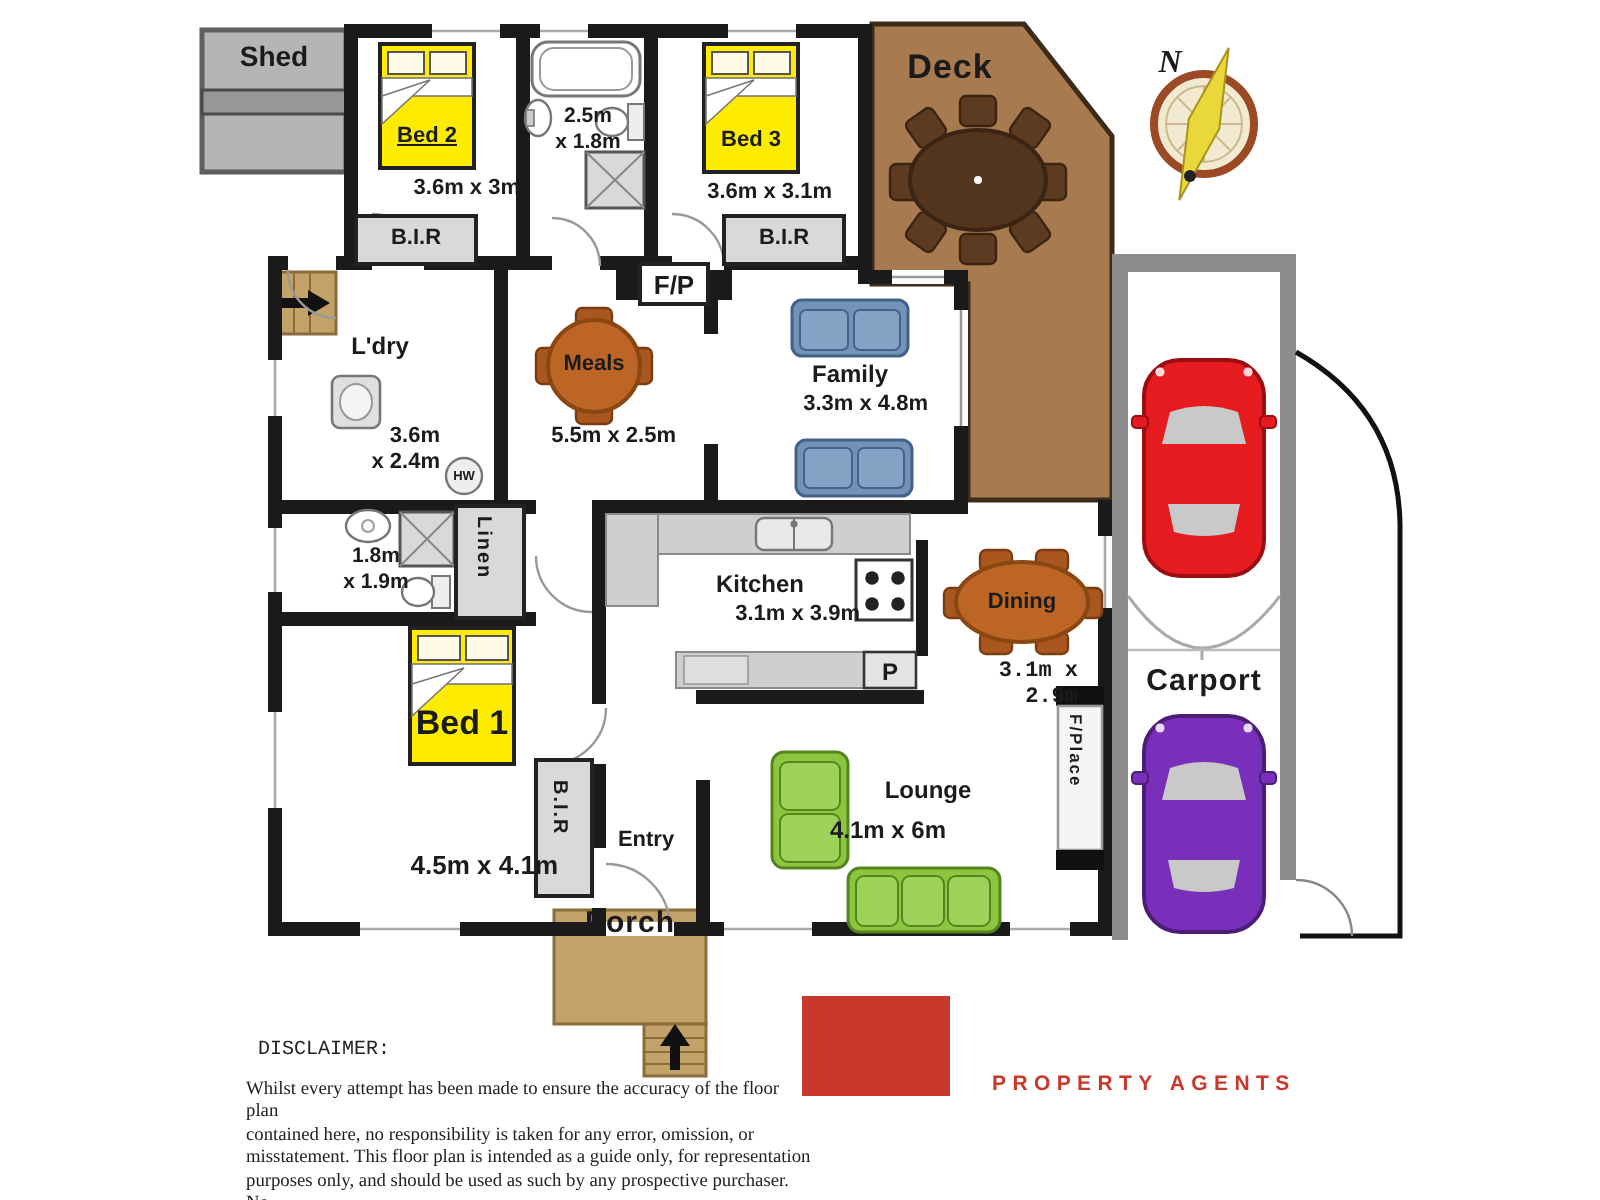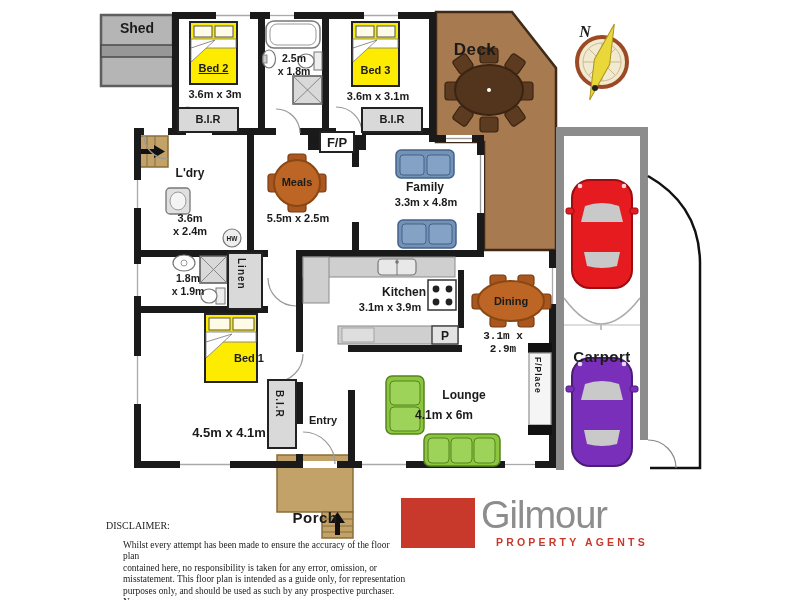--- a/index.html
+++ b/index.html
@@ -4,33 +4,33 @@
 <style>
   html,body{margin:0;padding:0;background:#fff;}
   #canvas{position:relative;width:800px;height:600px;background:#ffffff;overflow:hidden;
           font-family:"Liberation Sans",sans-serif;}
   #plan-svg{position:absolute;left:0;top:0;z-index:1;}
   .lbl{position:absolute;z-index:3;font-weight:bold;color:#1b1b1b;text-align:center;
        line-height:1.2;white-space:pre-line;}
   .vlabel{position:absolute;z-index:3;font-weight:bold;color:#1b1b1b;
           writing-mode:vertical-rl;text-orientation:mixed;letter-spacing:1px;}
   .room-name{font-size:12px;}
-  .room-dims{font-size:11px;}
-  .big-name{font-size:16px;letter-spacing:0.5px;margin-top:16px;}
+  .room-dims{font-size:11px;text-align:right;}
+  .big-name{font-size:16px;letter-spacing:0.5px;}
   .small-lbl{font-size:13px;}
   .tiny-lbl{font-size:6.5px;letter-spacing:0;}
   .compass-n{font-size:16px;font-style:italic;font-family:"Liberation Serif",serif;}
   #logo-box{position:absolute;left:401px;top:498px;width:74px;height:50px;
             background:#c8392c;z-index:3;}
   #logo-brand{position:absolute;left:481px;top:494px;z-index:3;font-size:38px;
               font-weight:normal;color:#8d8d8d;letter-spacing:-1px;}
   #logo-tagline{position:absolute;left:496px;top:536px;z-index:3;font-size:10.5px;
                 font-weight:600;color:#c8392c;letter-spacing:3.2px;}
-  #disclaimer-title{position:absolute;left:106px;top:520px;z-index:3;
-                    font-family:Liberation Serif, serif;font-size:10px;color:#222;}
+  #disclaimer-title{position:absolute;left:129px;top:520px;z-index:3;
+                    font-family:Liberation Mono, monospace;font-size:10px;color:#222;}
   #disclaimer-body{position:absolute;left:123px;top:540px;width:285px;z-index:3;
                    font-family:"Liberation Serif",serif;font-size:9.4px;line-height:11.4px;
                    color:#222;white-space:pre-line;}
 </style>
 </head>
 <body>
 
 <div id="canvas">
 
 <svg id="plan-svg" width="800" height="600" viewBox="0 0 800 600">
@@ -349,46 +349,45 @@
 <div class="lbl room-dims" style="left:160px;top:212px;width:60px;">3.6m
 x 2.4m</div>
 <div class="lbl tiny-lbl" style="left:224px;top:235px;width:16px;">HW</div>
 
 <div class="lbl" style="left:272px;top:176px;width:50px;font-size:11px;">Meals</div>
 <div class="lbl room-dims" style="left:258px;top:212px;width:80px;">5.5m x 2.5m</div>
 
 <div class="lbl room-name" style="left:395px;top:180px;width:60px;">Family</div>
 <div class="lbl room-dims" style="left:388px;top:196px;width:76px;">3.3m x 4.8m</div>
 
-<div class="lbl room-name" style="left:356px;top:285px;width:70px;text-align:right;">Kitchen</div>
+<div class="lbl room-name" style="left:345px;top:285px;width:70px;">Kitchen</div>
 <div class="lbl room-dims" style="left:350px;top:301px;width:80px;">3.1m x 3.9m</div>
 <div class="lbl" style="left:435px;top:329px;width:20px;font-size:12px;">P</div>
 
 <div class="lbl" style="left:481px;top:295px;width:60px;font-size:11px;">Dining</div>
 <div class="lbl room-dims" style="left:467px;top:330px;width:72px;font-family:Liberation Mono, monospace;">3.1m x 2.9m</div>
 
 <div class="lbl" style="left:162px;top:272px;width:52px;font-size:10.5px;">1.8m
 x 1.9m</div>
 <div class="vlabel" style="left:236px;top:258px;height:48px;font-size:10px;">Linen</div>
 
-<div class="lbl" style="left:205px;top:352px;width:52px;font-size:11px;padding-left:18px;">Bed 1</div>
+<div class="lbl" style="left:205px;top:352px;width:52px;font-size:17px;">Bed 1</div>
 <div class="lbl room-dims" style="left:179px;top:408px;width:100px;font-size:13px;margin-top:17px;">4.5m x 4.1m</div>
 <div class="vlabel" style="left:274px;top:390px;height:52px;font-size:10px;">B.I.R</div>
 
 <div class="lbl" style="left:300px;top:414px;width:46px;font-size:11px;">Entry</div>
-<div class="lbl big-name" style="left:277px;top:493px;width:76px;font-size:15px;">Porch</div>
+<div class="lbl big-name" style="left:277px;top:453px;width:76px;font-size:15px;">Porch</div>
 
 <div class="lbl room-name" style="left:434px;top:388px;width:60px;">Lounge</div>
 <div class="lbl" style="left:404px;top:408px;width:80px;font-size:12px;">4.1m x 6m</div>
 <div class="vlabel" style="left:533px;top:357px;height:66px;font-size:8.5px;">F/Place</div>
 
 <div class="lbl big-name" style="left:558px;top:332px;width:88px;font-size:15px;">Carport</div>
 
 <div id="logo-box"></div>
-<div id="logo-brand">Gilmour</div>
 <div id="logo-tagline">PROPERTY AGENTS</div>
 
 <div id="disclaimer-title">DISCLAIMER:</div>
 <div id="disclaimer-body">Whilst every attempt has been made to ensure the accuracy of the floor plan
 contained here, no responsibility is taken for any error, omission, or
 misstatement. This floor plan is intended as a guide only, for representation
 purposes only, and should be used as such by any prospective purchaser. No
 guarantee or warranties can be given, and any person using this information
 should rely on their own enquiries.</div>
 

